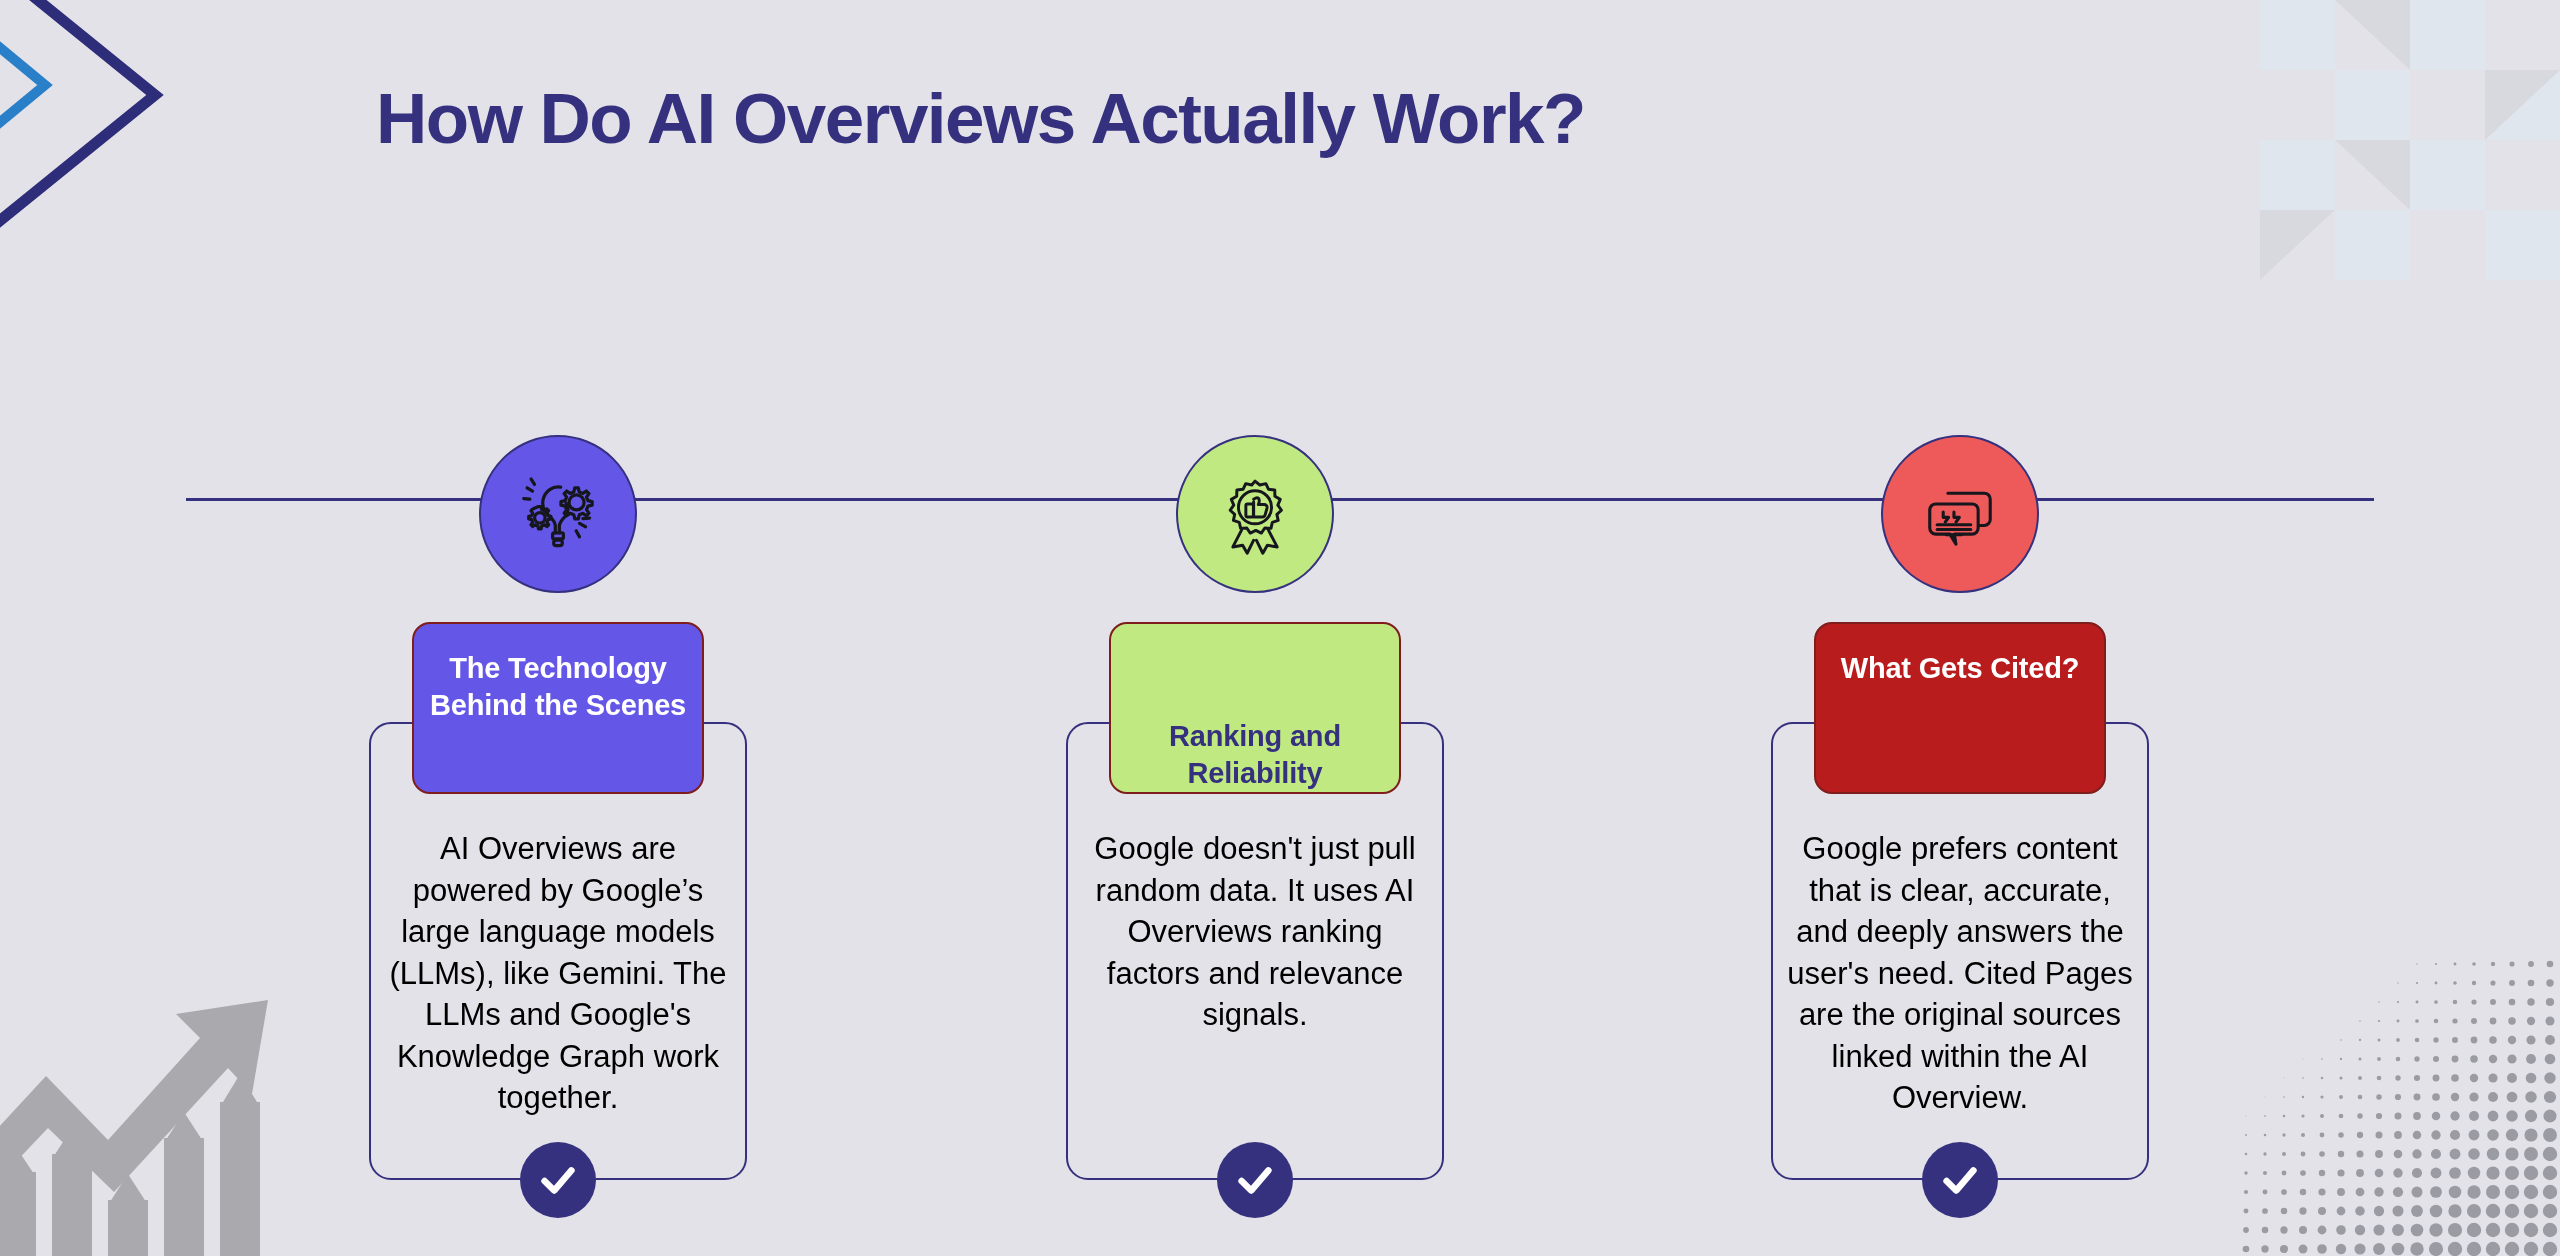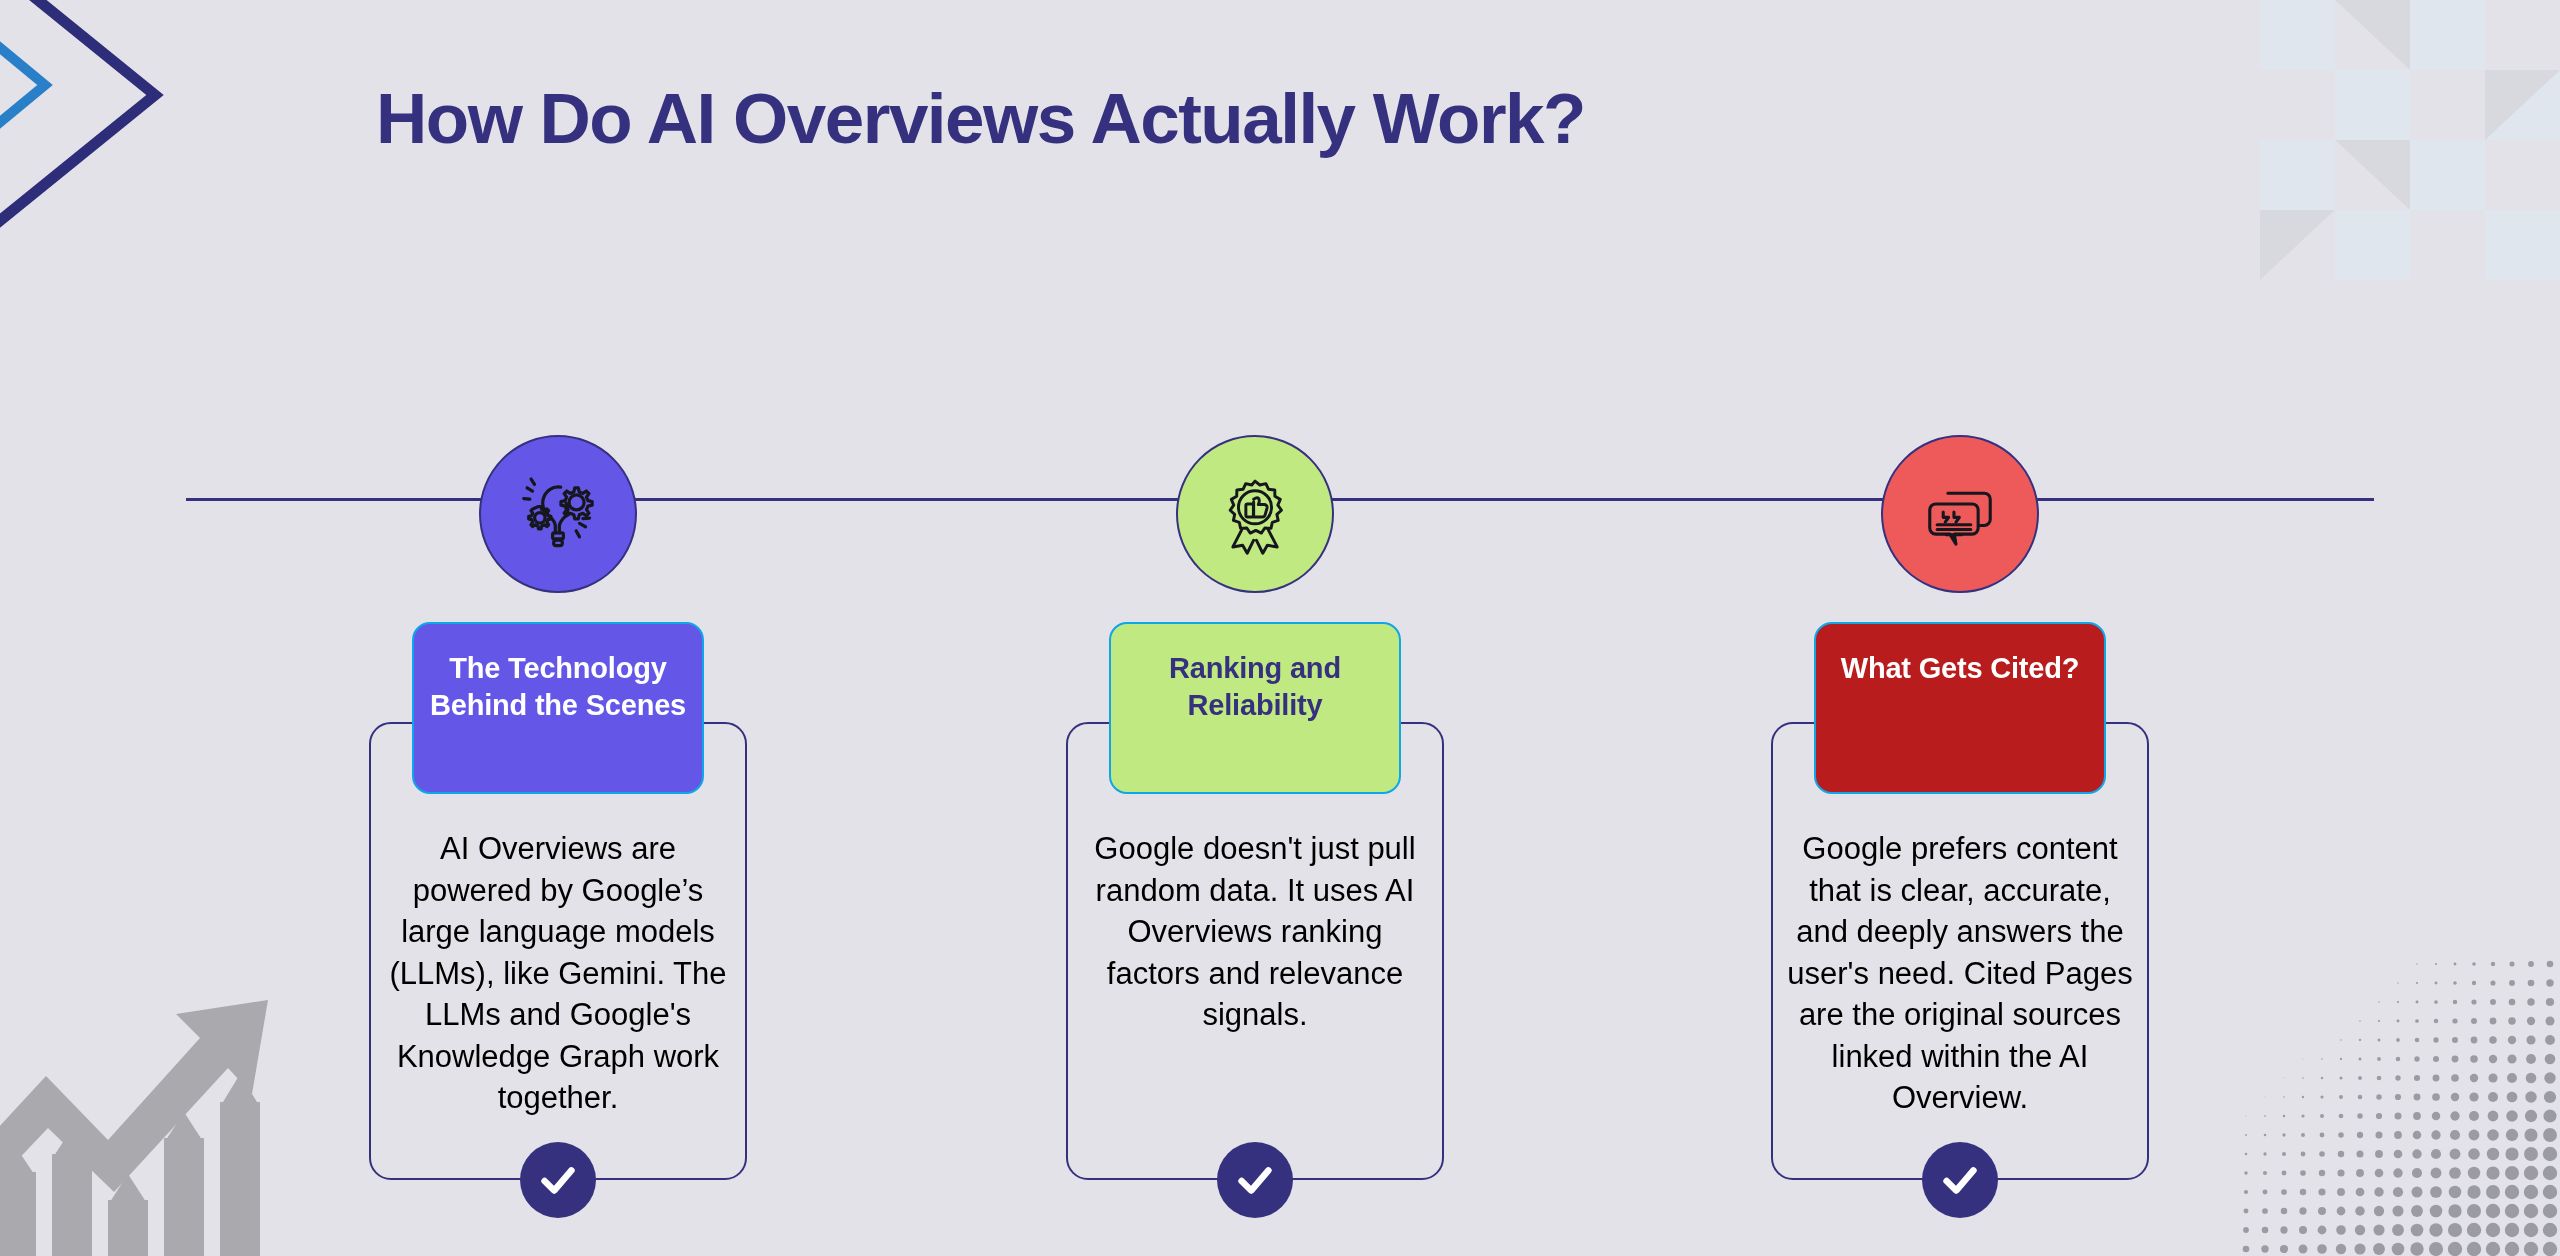--- a/index.html
+++ b/index.html
@@ -99,21 +99,21 @@
     z-index: 1;
   }
 
   .card-header {
     position: absolute;
     top: 622px;
     left: 50%;
     transform: translateX(-50%);
     width: 292px;
     height: 172px;
-    border: 2px solid #0ea5e9;
+    border: 2px solid #7f1d1d;
     border-radius: 18px;
     box-sizing: border-box;
     display: flex;
     align-items: flex-start;
     justify-content: center;
     padding-top: 26px;
     z-index: 2;
   }
   .card-header-text {
     font-size: 29px;
@@ -497,21 +497,21 @@
             <path d="M32 7.5 l3.6 2.9 4.5-1 2 4.2 4.6 .6 .1 4.6 4 2.3-1.8 4.3 2.7 3.8-3.4 3.1 1 4.5-4.4 1.4-1 4.5-4.6-.3-2.6 3.8-4.1-2-4.1 2-2.6-3.8-4.6 .3-1-4.5-4.4-1.4 1-4.5-3.4-3.1 2.7-3.8-1.8-4.3 4-2.3 .1-4.6 4.6-.6 2-4.2 4.5 1z"></path>
             <circle cx="32" cy="27" r="12.3"></circle>
             <path d="M22 44 L15.5 56.5 L22.8 55.3 L26.2 61.2 L31 51.5"></path>
             <path d="M42 44 L48.5 56.5 L41.2 55.3 L37.8 61.2 L33 51.5"></path>
             <path d="M31 21 C31 21 33.5 19.3 34.6 20.4 C35.8 21.6 34.5 25 34.5 25 L38.8 25 C40.2 25 41.2 26 41 27.4 L39.6 32.4 C39.4 33.5 38.5 34.2 37.4 34.2 L31 34.2 L31 23"></path>
             <rect x="25.2" y="24.6" width="5.6" height="9.6" rx="1.2"></rect>
           </svg>
         </span>
       </div>
 
-      <div class="card-header" id="header-1" style="background: rgb(192, 234, 129);">
+      <div class="card-header" id="header-1" style="background: rgb(192, 234, 129); align-items: flex-end;">
         <div class="card-header-text" id="header-text-1" style="color: rgb(53, 49, 126);">Ranking and Reliability</div>
       </div>
 
       <div class="card-body">Google doesn't just pull random data. It uses AI Overviews ranking factors and relevance signals.</div>
 
       <div class="check-badge">
         <span>
           <svg viewBox="0 0 24 24" fill="none" stroke="#ffffff" stroke-width="3.4" stroke-linecap="round" stroke-linejoin="round">
             <path d="M5 12.5 L10 17.5 L19 7"></path>
           </svg>

